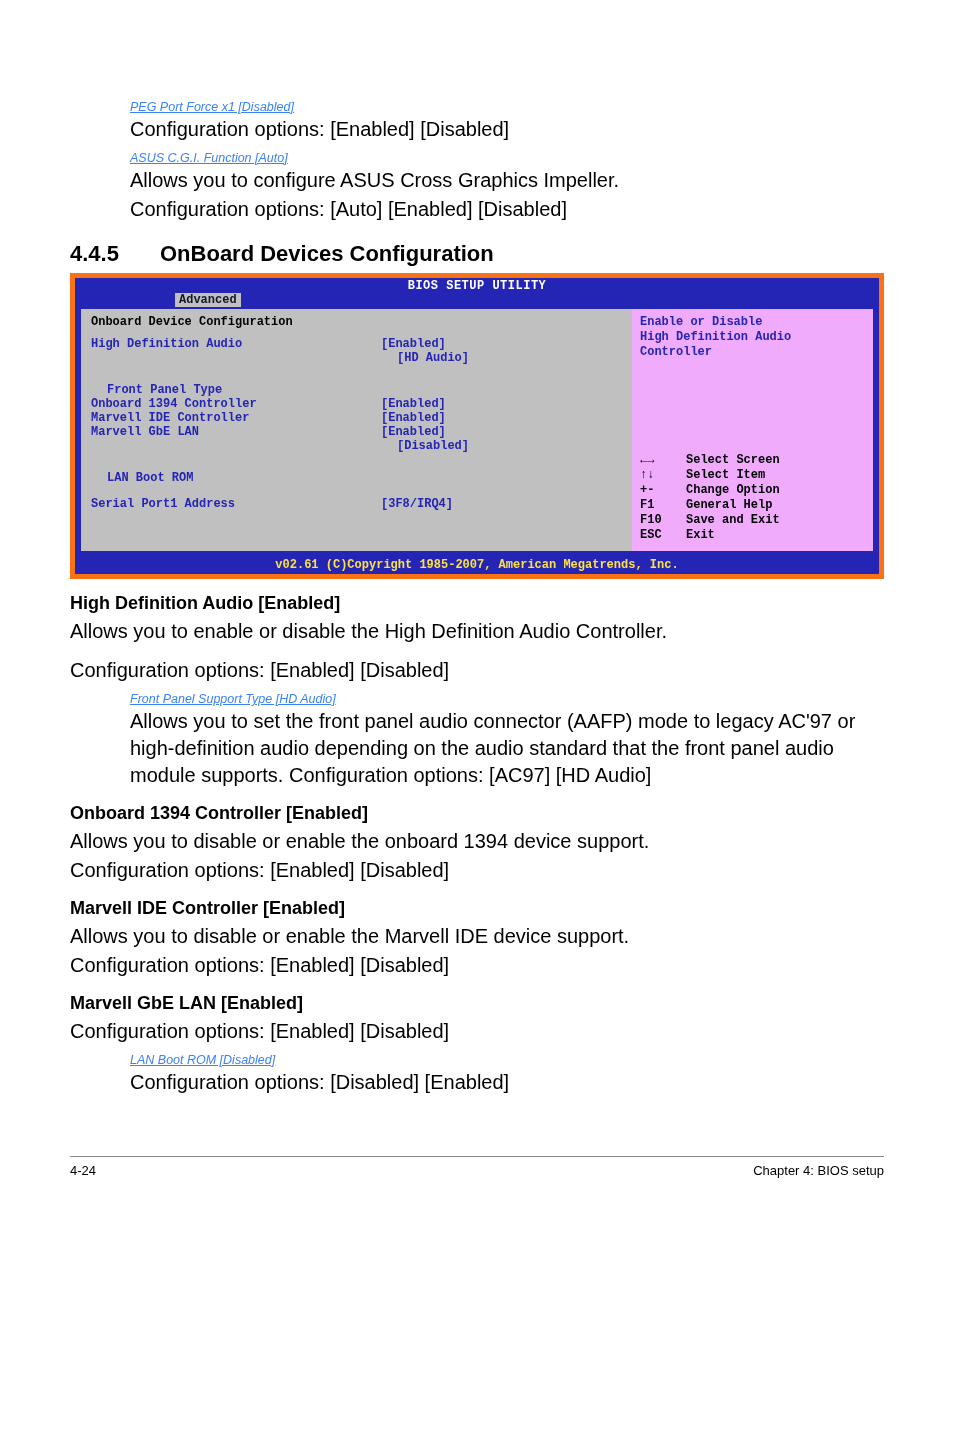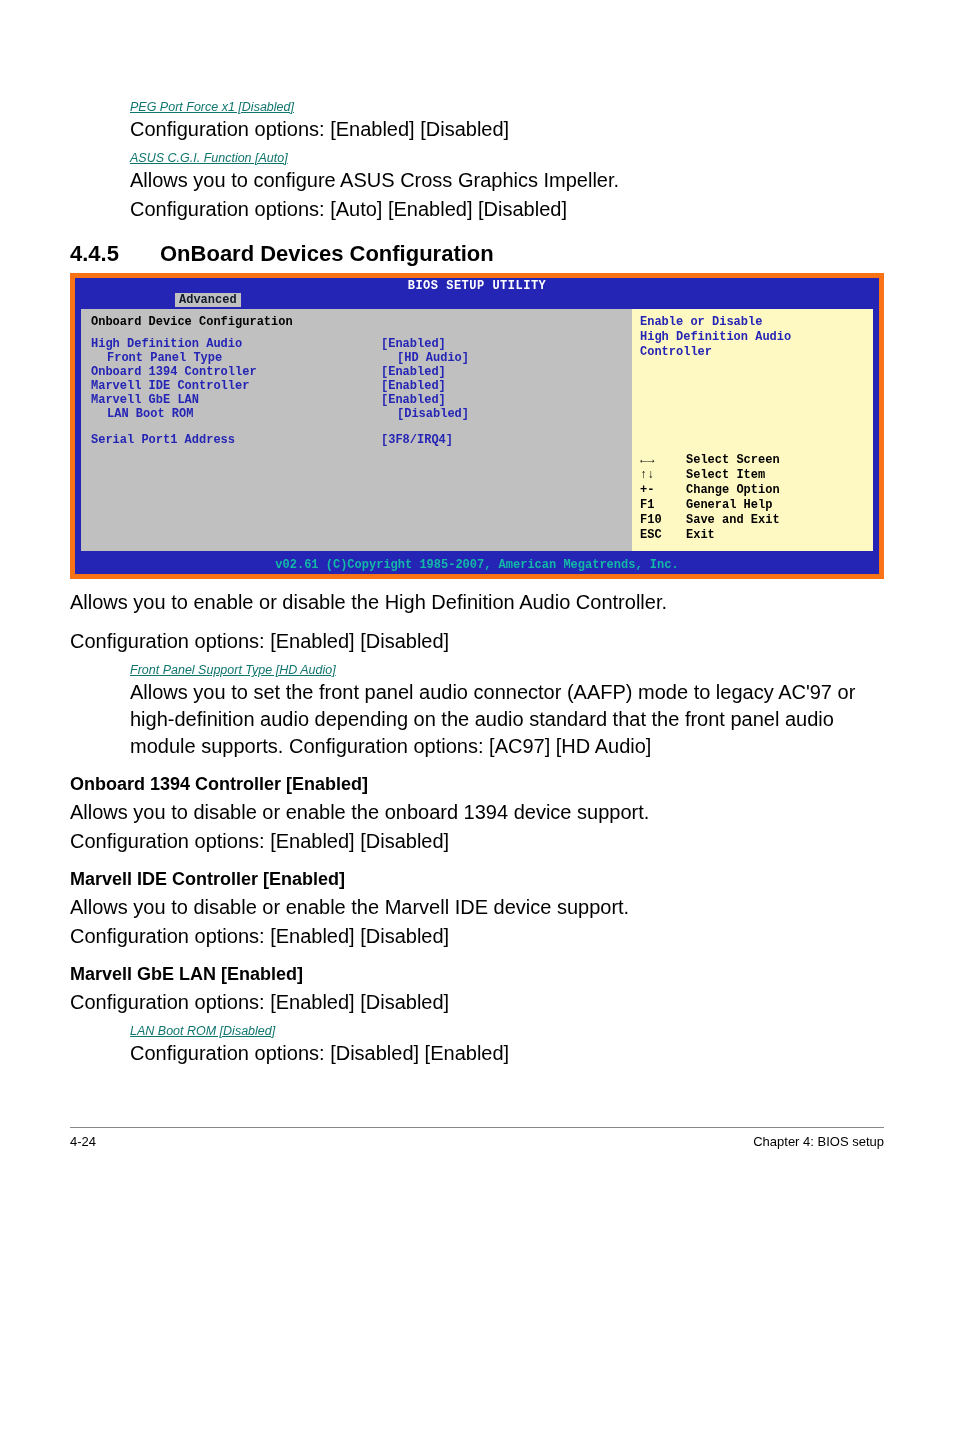--- a/index.html
+++ b/index.html
@@ -11,21 +11,21 @@
     width: 954px;
   }
   .page {
     padding: 100px 70px 40px 70px;
   }
   .indent1 { margin-left: 60px; }
   .small-italic {
     font-size: 12.5px;
     font-style: italic;
     text-decoration: underline;
-    color: #0f766e;
+    color: #3b82f6;
   }
   .body-text {
     font-size: 20px;
     line-height: 1.35;
     margin: 2px 0 8px 0;
   }
   .section-heading {
     font-size: 22px;
     font-weight: bold;
     margin: 18px 0 6px 0;
@@ -72,54 +72,54 @@
   .bios-left {
     flex: 1;
     background: #c0c0c0;
     color: #2424b5;
     padding: 6px 10px 16px 10px;
     min-height: 220px;
     position: relative;
   }
   .bios-right {
     width: 225px;
-    background: #fef9c3;
+    background: #f0abfc;
     color: #2424b5;
     padding: 6px 8px 8px 8px;
     min-height: 220px;
     display: flex;
     flex-direction: column;
     justify-content: space-between;
   }
   .bios-row {
     display: flex;
     white-space: pre;
   }
   .bios-label { width: 290px; color: #2424b5; font-weight: bold;}
-  .bios-label.sub { padding-left: 16px; }
+  .bios-label.sub { padding-left: 16px; margin-top: 32px; }
   .bios-val { color: #2424b5; font-weight: bold;}
   .bios-heading {
     color: #000;
     font-weight: bold;
     margin-bottom: 8px;
   }
   .bios-help {
     font-weight: bold;
     line-height: 1.25;
   }
   .bios-keys {
     color: #000;
     font-weight: bold;
     line-height: 1.25;
   }
   .bios-keys .row { display: flex; }
   .bios-keys .k { width: 46px; }
   .bios-footer {
     text-align: center;
-    color: #14b8a6;
+    color: #fde047;
     background: #2424b5;
     font-weight: bold;
     padding: 1px 0 2px 0;
     font-size: 12px;
   }
   hr.page-rule {
     border: none;
     border-top: 1px solid #888;
     margin: 60px 0 6px 0;
   }
@@ -219,20 +219,21 @@
           <div class="row">
               <span class="k">ESC</span>
               <span>Exit</span>
             </div>
         </div>
       </div>
     </div>
     <div class="bios-footer">v02.61 (C)Copyright 1985-2007, American Megatrends, Inc.</div>
   </div>
 
+  <div class="sub-heading">High Definition Audio [Enabled]</div>
   <div class="body-text" style="margin-bottom:12px;">Allows you to enable or disable the High Definition Audio Controller.</div>
   <div class="body-text">Configuration options: [Enabled] [Disabled]</div>
 
   <div class="indent1" style="margin-top:6px;">
     <div class="small-italic">Front Panel Support Type [HD Audio]</div>
     <div class="body-text">Allows you to set the front panel audio connector (AAFP) mode to legacy AC'97 or high-definition audio depending on the audio standard that the front panel audio module supports. Configuration options: [AC97] [HD Audio]</div>
   </div>
 
   <div class="sub-heading">Onboard 1394 Controller [Enabled]</div>
   <div class="body-text" style="margin-bottom:0;">Allows you to disable or enable the onboard 1394 device support.</div>

